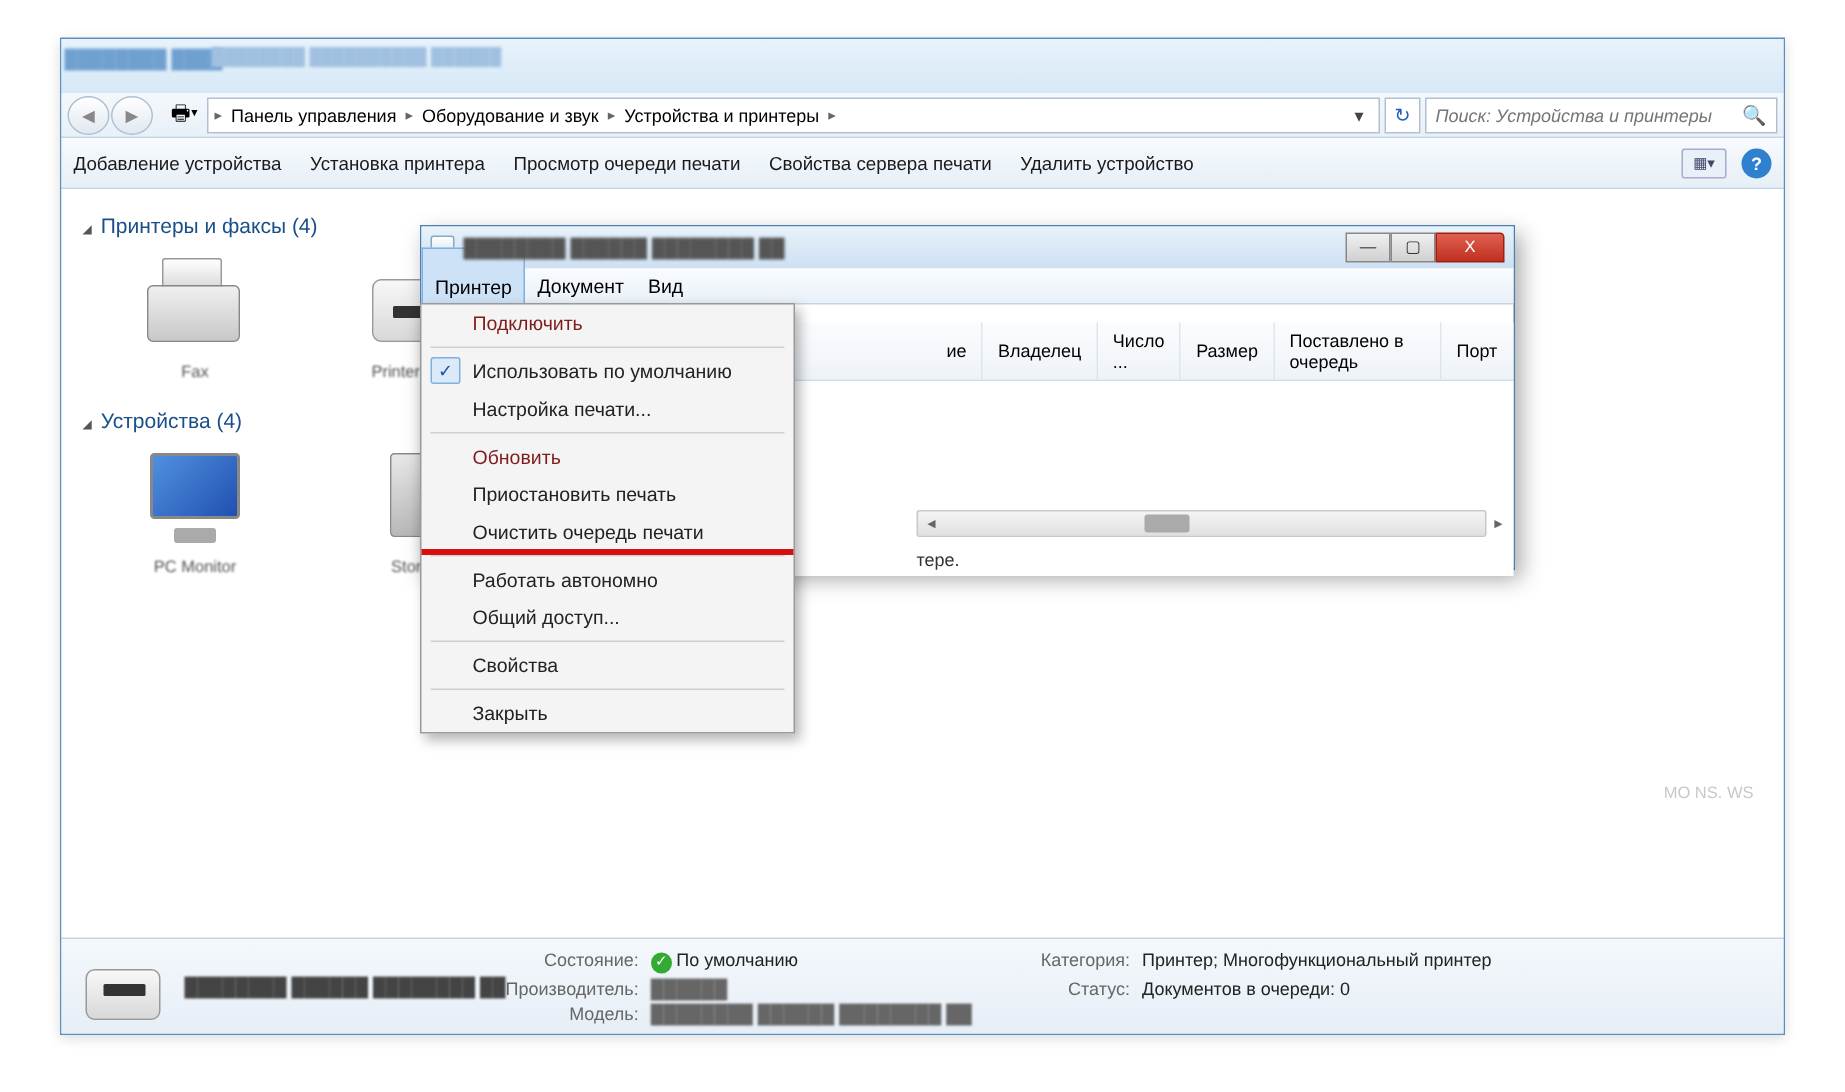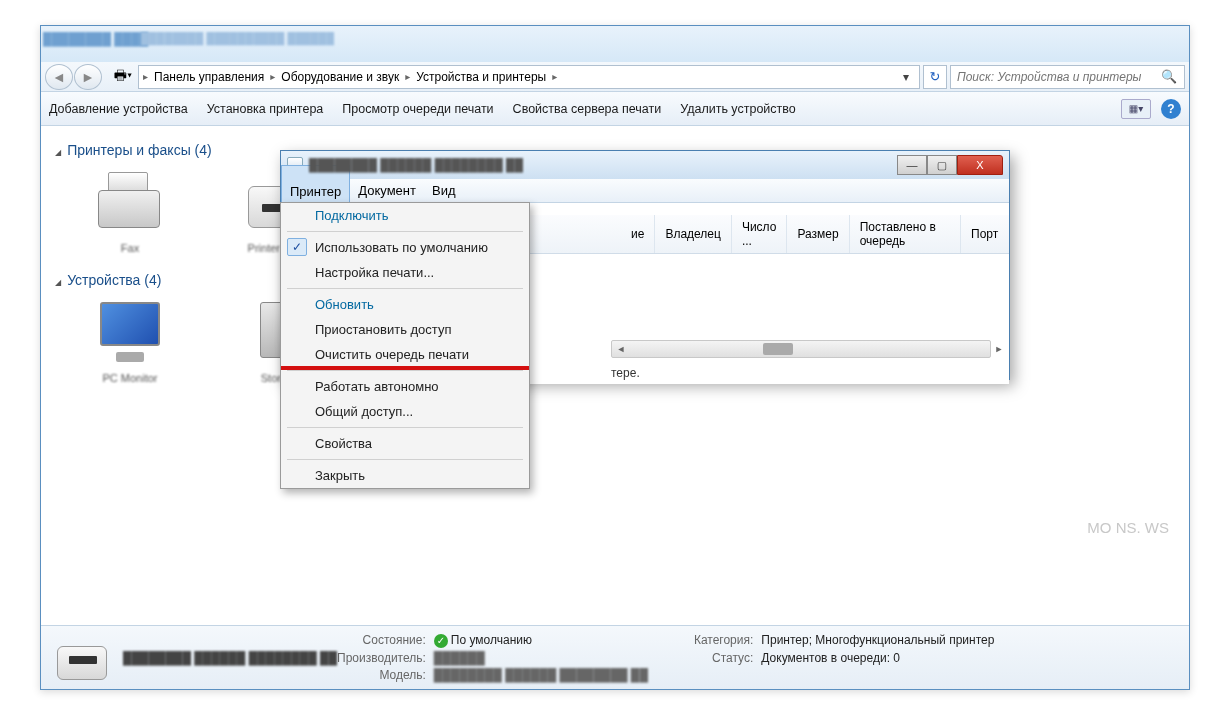--- a/index.html
+++ b/index.html
@@ -66,21 +66,21 @@
 .details-icon .printer-body { width: 50px; height: 34px; bottom: 2px; left: 2px; }
 .details-icon .printer-tray { width: 28px; left: 14px; bottom: 18px; }
 .details-title { color: #444; filter: blur(0.8px); min-width: 180px; font-size: 12px; }
 .details-grid { display: grid; grid-template-columns: auto auto 30px auto auto; column-gap: 8px; row-gap: 3px; font-size: 12px; }
 .dlabel { text-align: right; color: #666; }
 .dval { color: #222; }
 .dval-blur { filter: blur(0.8px); color: #666; }
 .check-icon { display: inline-block; width: 14px; height: 14px; border-radius: 50%; background: #3a3; color: #fff; font-size: 10px; text-align: center; line-height: 14px; margin-right: 3px; }
 
 
-.watermark { position: absolute; right: 20px; bottom: 90px; font-size: 15px; color: #c8c8c8; line-height: 1; text-align: right; font-family: sans-serif; }
+.watermark { position: absolute; right: 20px; bottom: 90px; font-size: 11px; color: #c8c8c8; line-height: 1; text-align: right; font-family: sans-serif; }
 
 
 .queue-window {
   position: absolute; left: 280px; top: 150px; width: 730px; height: 230px;
   border: 1px solid #4a7fb0; background: #fff;
   box-shadow: 4px 6px 14px rgba(0,0,0,0.35);
 }
 .qw-title { height: 28px; background: linear-gradient(#e8f2fb,#cde0f2); display: flex; align-items: center; padding: 0 6px; font-size: 13px; }
 .qw-title-icon { width: 16px; height: 16px; margin-right: 6px; background: linear-gradient(#fff,#cde); border: 1px solid #8ab; border-radius: 2px; }
 .qw-title-text { filter: blur(1px); color: #555; font-size: 12px; }
@@ -104,21 +104,21 @@
 .qw-status { position: absolute; left: 330px; bottom: 4px; font-size: 12px; color: #333; }
 
 
 .dropdown {
   position: absolute; left: 280px; top: 202px; width: 250px;
   background: #f4f4f4; border: 1px solid #9a9a9a;
   box-shadow: 3px 4px 8px rgba(0,0,0,0.3);
   font-size: 13px; z-index: 20;
 }
 .dd-item { padding: 5px 10px 5px 34px; cursor: pointer; position: relative; color: #222; }
-.dd-item.disabled { color: #0369a1; cursor: default; }
+.dd-item.disabled { color: #7f1d1d; cursor: default; }
 .dd-sep { height: 1px; background: #d0d0d0; margin: 3px 6px; }
 .dd-check { position: absolute; left: 6px; top: 3px; width: 20px; height: 18px; border: 1px solid #7fb0e0; background: #dbeaf8; border-radius: 2px; text-align: center; font-size: 12px; color: #2050a0; line-height: 16px; }
 .dd-highlight { position: absolute; left: 0; right: 0; height: 4px; background: #d41010; bottom: -3px; }
 .dd-item.hl { position: relative; }
 
 </style>
 </head>
 <body>
 
 <div class="outer-window">
@@ -275,21 +275,21 @@
 <div class="dropdown">
   <div class="dd-item disabled">Подключить</div>
   <div class="dd-sep"></div>
   <div class="dd-item">
     <span class="dd-check">✓</span>
     <span>Использовать по умолчанию</span>
   </div>
   <div class="dd-item">Настройка печати...</div>
   <div class="dd-sep"></div>
   <div class="dd-item disabled">Обновить</div>
-  <div class="dd-item">Приостановить доступ</div>
+  <div class="dd-item">Приостановить печать</div>
   <div class="dd-item hl">
     <span>Очистить очередь печати</span>
     <div class="dd-highlight"></div>
   </div>
   <div class="dd-sep"></div>
   <div class="dd-item">Работать автономно</div>
   <div class="dd-item">Общий доступ...</div>
   <div class="dd-sep"></div>
   <div class="dd-item">Свойства</div>
   <div class="dd-sep"></div>

